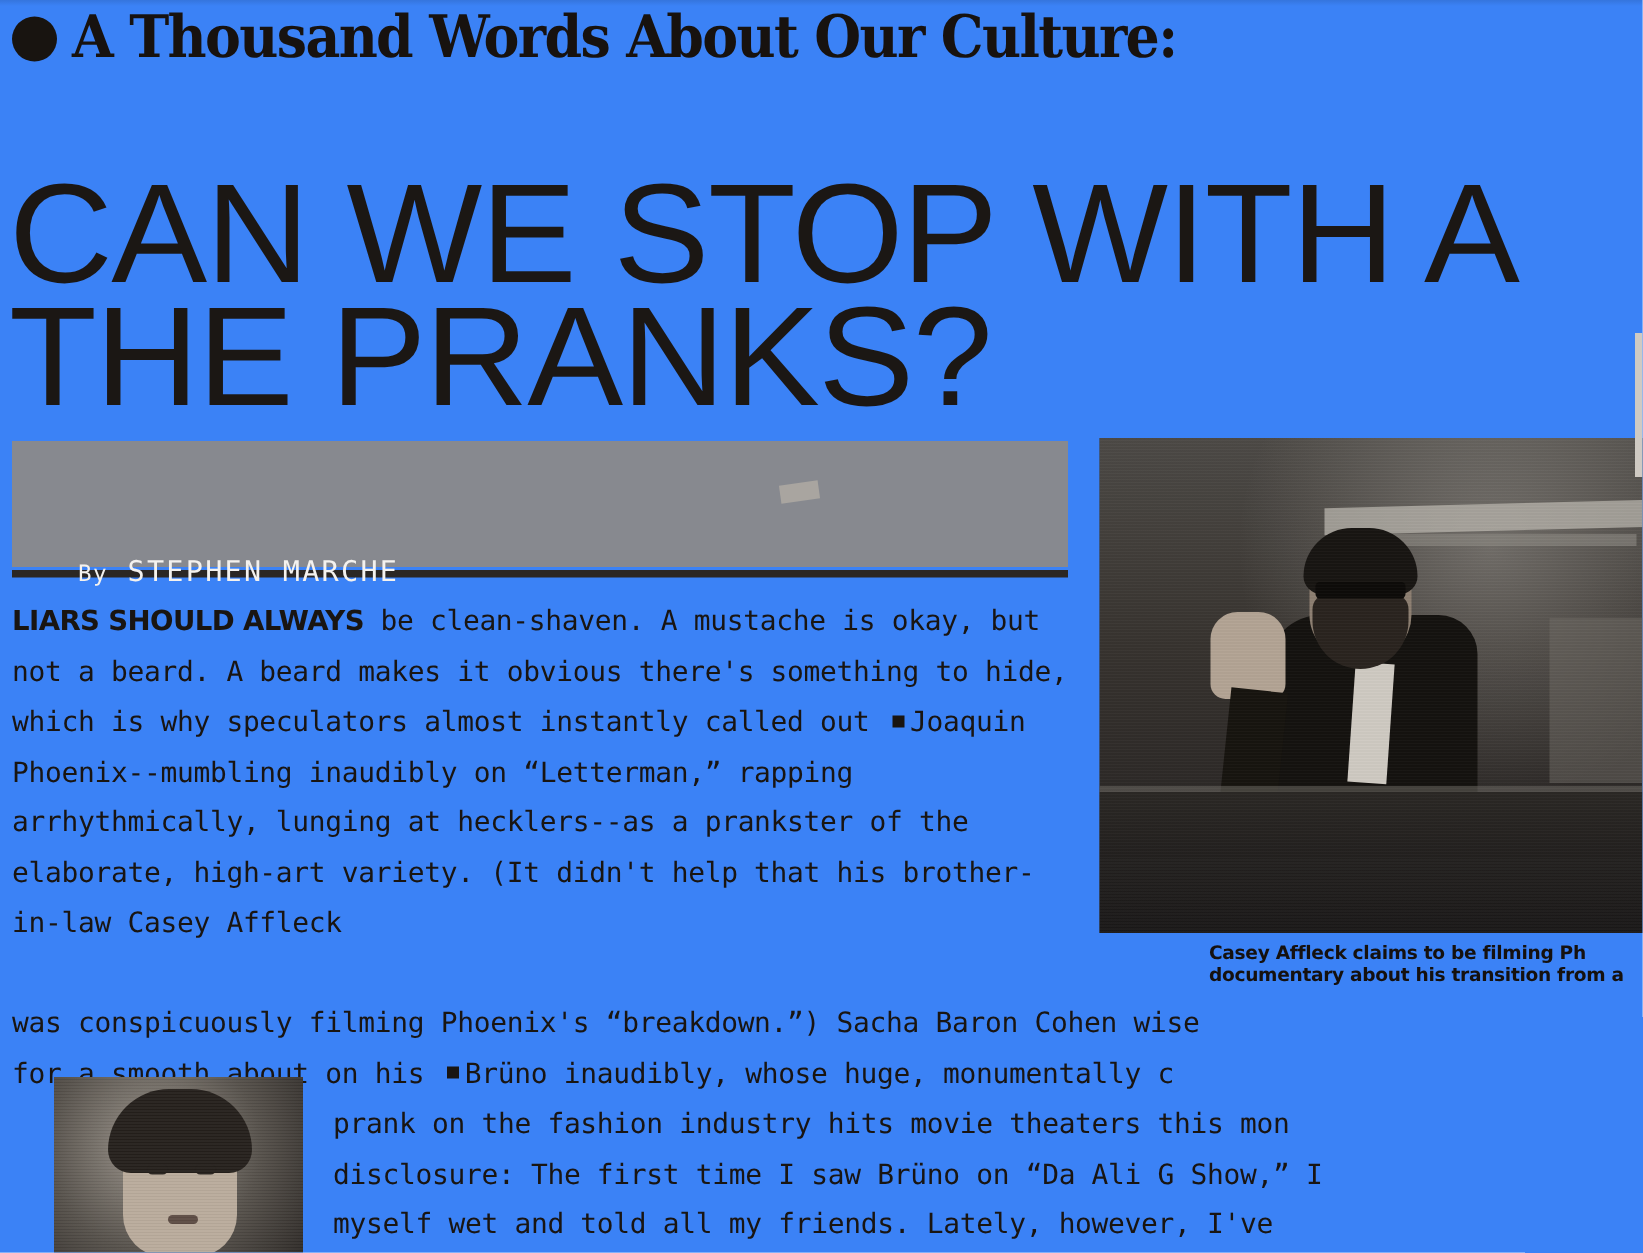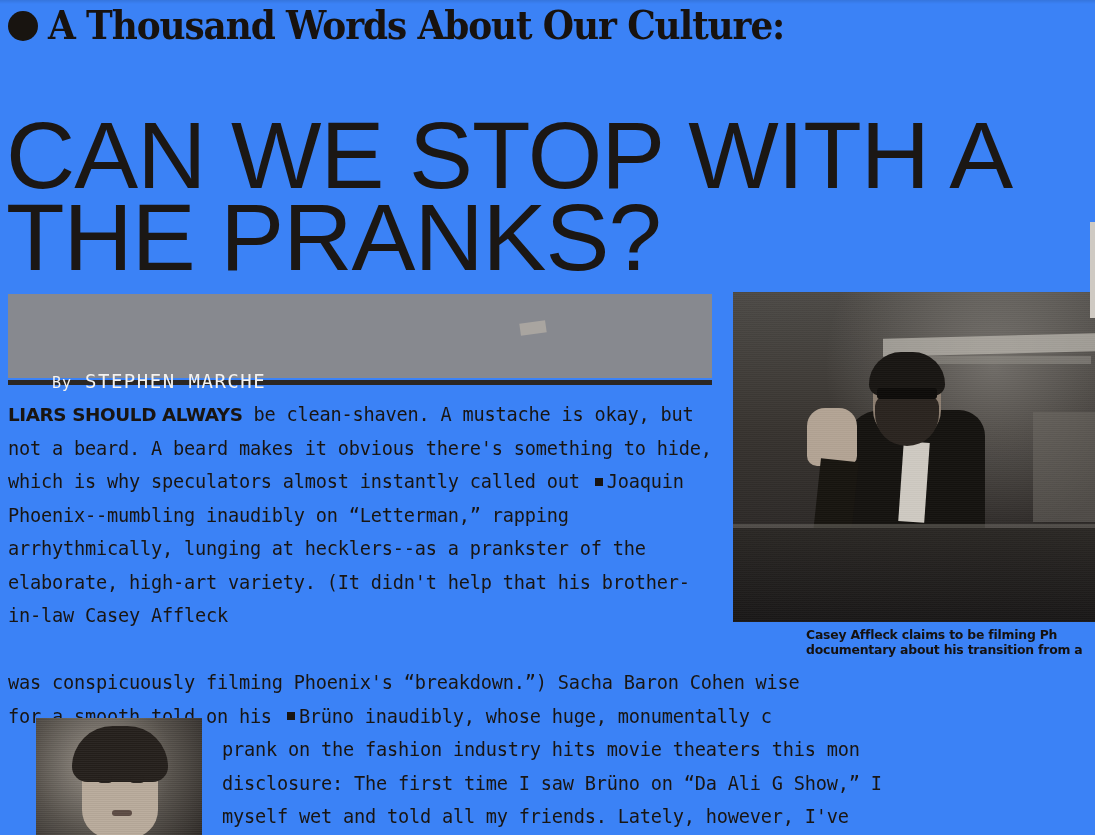--- a/index.html
+++ b/index.html
@@ -427,21 +427,21 @@
     <span class="by-small">By</span>
     <span>STEPHEN MARCHE</span>
   </div>
 
   <div class="body-col">
     <span class="dropcap-lead">LIARS SHOULD ALWAYS</span><span> be clean-shaven. A mustache is okay, but not a beard. A beard makes it obvious there's something to hide, which is why speculators almost instantly called out </span><span class="sq"></span><span>Joaquin Phoenix--mumbling inaudibly on “Letterman,” rapping arrhythmically, lunging at hecklers--as a prankster of the elaborate, high-art variety. (It didn't help that his brother-in-law Casey Affleck</span>
   </div>
 
   <div class="body-wide">
     <div>was conspicuously filming Phoenix's “breakdown.”) Sacha Baron Cohen wise</div>
-    <div><span>for a smooth told on his </span><span class="sq"></span><span>Brüno inaudibly, whose huge, monumentally c</span></div>
+    <div><span>for a smooth about on his </span><span class="sq"></span><span>Brüno inaudibly, whose huge, monumentally c</span></div>
   </div>
 
   <div class="body-indent">
     <div>prank on the fashion industry hits movie theaters this mon</div>
     <div>disclosure: The first time I saw Brüno on “Da Ali G Show,” I</div>
     <div>myself wet and told all my friends. Lately, however, I've</div>
   </div>
 
   <div class="photo-main">
     <div class="ph-bg"></div>

